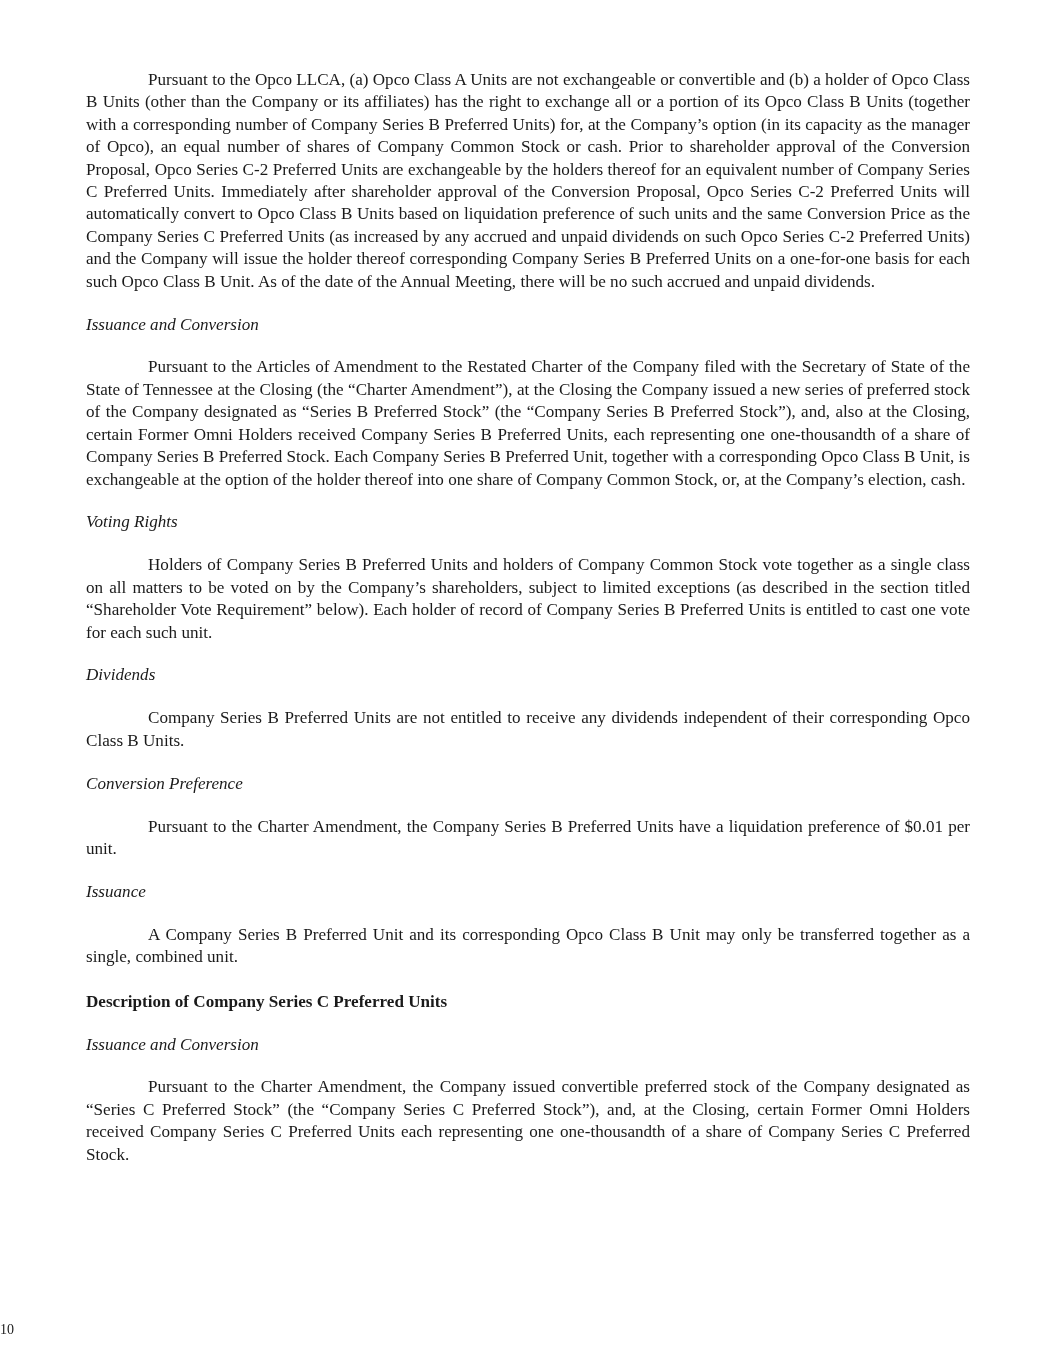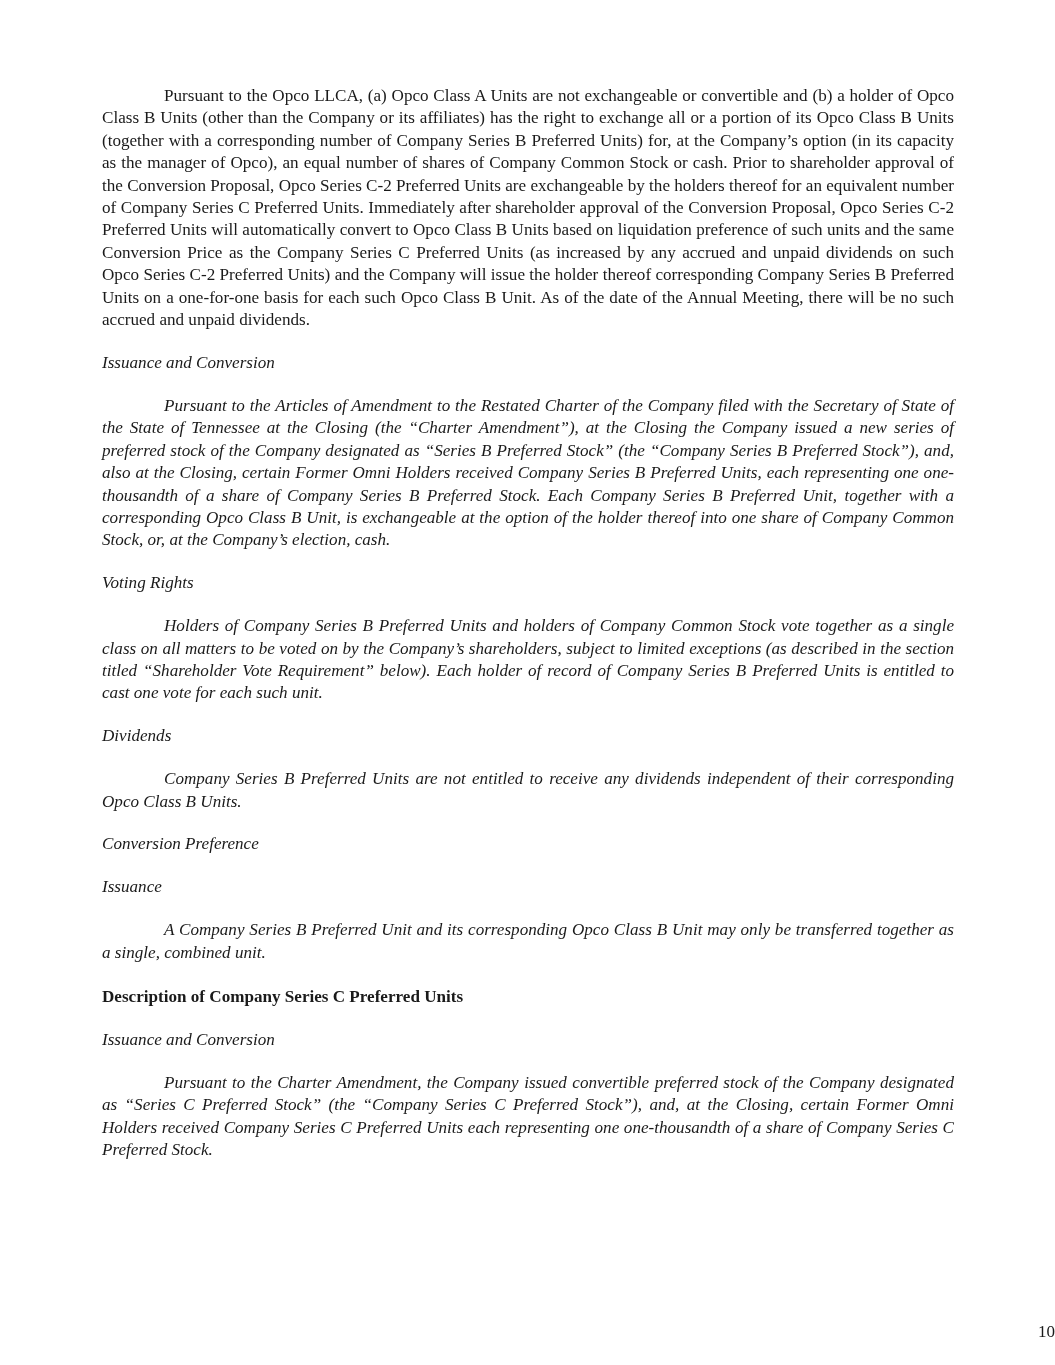--- a/index.html
+++ b/index.html
@@ -7,52 +7,53 @@
   .page {
     position: absolute;
     left: 86px;
     top: 69px;
     width: 884px;
     font-family: "Liberation Serif", "DejaVu Serif", serif;
     font-size: 17.1px;
     line-height: 22.4px;
     color: #1a1a1a;
   }
-  p { margin: 16px; text-align: justify; }
+  p { margin: 0; text-align: justify; }
   .para { text-indent: 62px; }
   .heading { font-weight: bold; margin-top: 22px; }
   .subheading { font-style: italic; margin-top: 20.5px; }
-  .gap { margin-top: 20.5px; font-style: italic; }
+  .gap { margin-top: 20.5px; }
   .page-number {
     position: absolute;
     top: 1322px;
     left: 0; width: 1055px;
-    text-align: right;
+    text-align: left;
     font-family: "Liberation Serif", "DejaVu Serif", serif;
-    font-size: 17px;
+    font-size: 14px;
     color: #1a1a1a;
   }
 </style>
 </head>
 <body>
 
 <div class="page">
   <p class="para">Pursuant to the Opco LLCA, (a) Opco Class A Units are not exchangeable or convertible and (b) a holder of Opco Class B Units (other than the Company or its affiliates) has the right to exchange all or a portion of its Opco Class B Units (together with a corresponding number of Company Series B Preferred Units) for, at the Company’s option (in its capacity as the manager of Opco), an equal number of shares of Company Common Stock or cash. Prior to shareholder approval of the Conversion Proposal, Opco Series C-2 Preferred Units are exchangeable by the holders thereof for an equivalent number of Company Series C Preferred Units. Immediately after shareholder approval of the Conversion Proposal, Opco Series C-2 Preferred Units will automatically convert to Opco Class B Units based on liquidation preference of such units and the same Conversion Price as the Company Series C Preferred Units (as increased by any accrued and unpaid dividends on such Opco Series C-2 Preferred Units) and the Company will issue the holder thereof corresponding Company Series B Preferred Units on a one-for-one basis for each such Opco Class B Unit.  As of the date of the Annual Meeting, there will be no such accrued and unpaid dividends.</p>
 
 
   <p class="subheading">Issuance and Conversion</p>
   <p class="para gap">Pursuant to the Articles of Amendment to the Restated Charter of the Company filed with the Secretary of State of the State of Tennessee at the Closing (the “Charter Amendment”), at the Closing the Company issued a new series of preferred stock of the Company designated as “Series B Preferred Stock” (the “Company Series B Preferred Stock”), and, also at the Closing, certain Former Omni Holders received Company Series B Preferred Units, each representing one one-thousandth of a share of Company Series B Preferred Stock.  Each Company Series B Preferred Unit, together with a corresponding Opco Class B Unit, is exchangeable at the option of the holder thereof into one share of Company Common Stock, or, at the Company’s election, cash.</p>
 
   <p class="subheading">Voting Rights</p>
   <p class="para gap">Holders of Company Series B Preferred Units and holders of Company Common Stock vote together as a single class on all matters to be voted on by the Company’s shareholders, subject to limited exceptions (as described in the section titled “Shareholder Vote Requirement” below).  Each holder of record of Company Series B Preferred Units is entitled to cast one vote for each such unit.</p>
 
   <p class="subheading">Dividends</p>
   <p class="para gap">Company Series B Preferred Units are not entitled to receive any dividends independent of their corresponding Opco Class B Units.</p>
 
   <p class="subheading">Conversion Preference</p>
+  <p class="para gap">Pursuant to the Charter Amendment, the Company Series B Preferred Units have a liquidation preference of $0.01 per unit.</p>
 
   <p class="subheading">Issuance</p>
   <p class="para gap">A Company Series B Preferred Unit and its corresponding Opco Class B Unit may only be transferred together as a single, combined unit.</p>
 
   <p class="heading">Description of Company Series C Preferred Units</p>
 
   <p class="subheading">Issuance and Conversion</p>
   <p class="para gap">Pursuant to the Charter Amendment, the Company issued convertible preferred stock of the Company designated as “Series C Preferred Stock” (the “Company Series C Preferred Stock”), and, at the Closing, certain Former Omni Holders received Company Series C Preferred Units each representing one one-thousandth of a share of Company Series C Preferred Stock.</p>
 </div>
 

